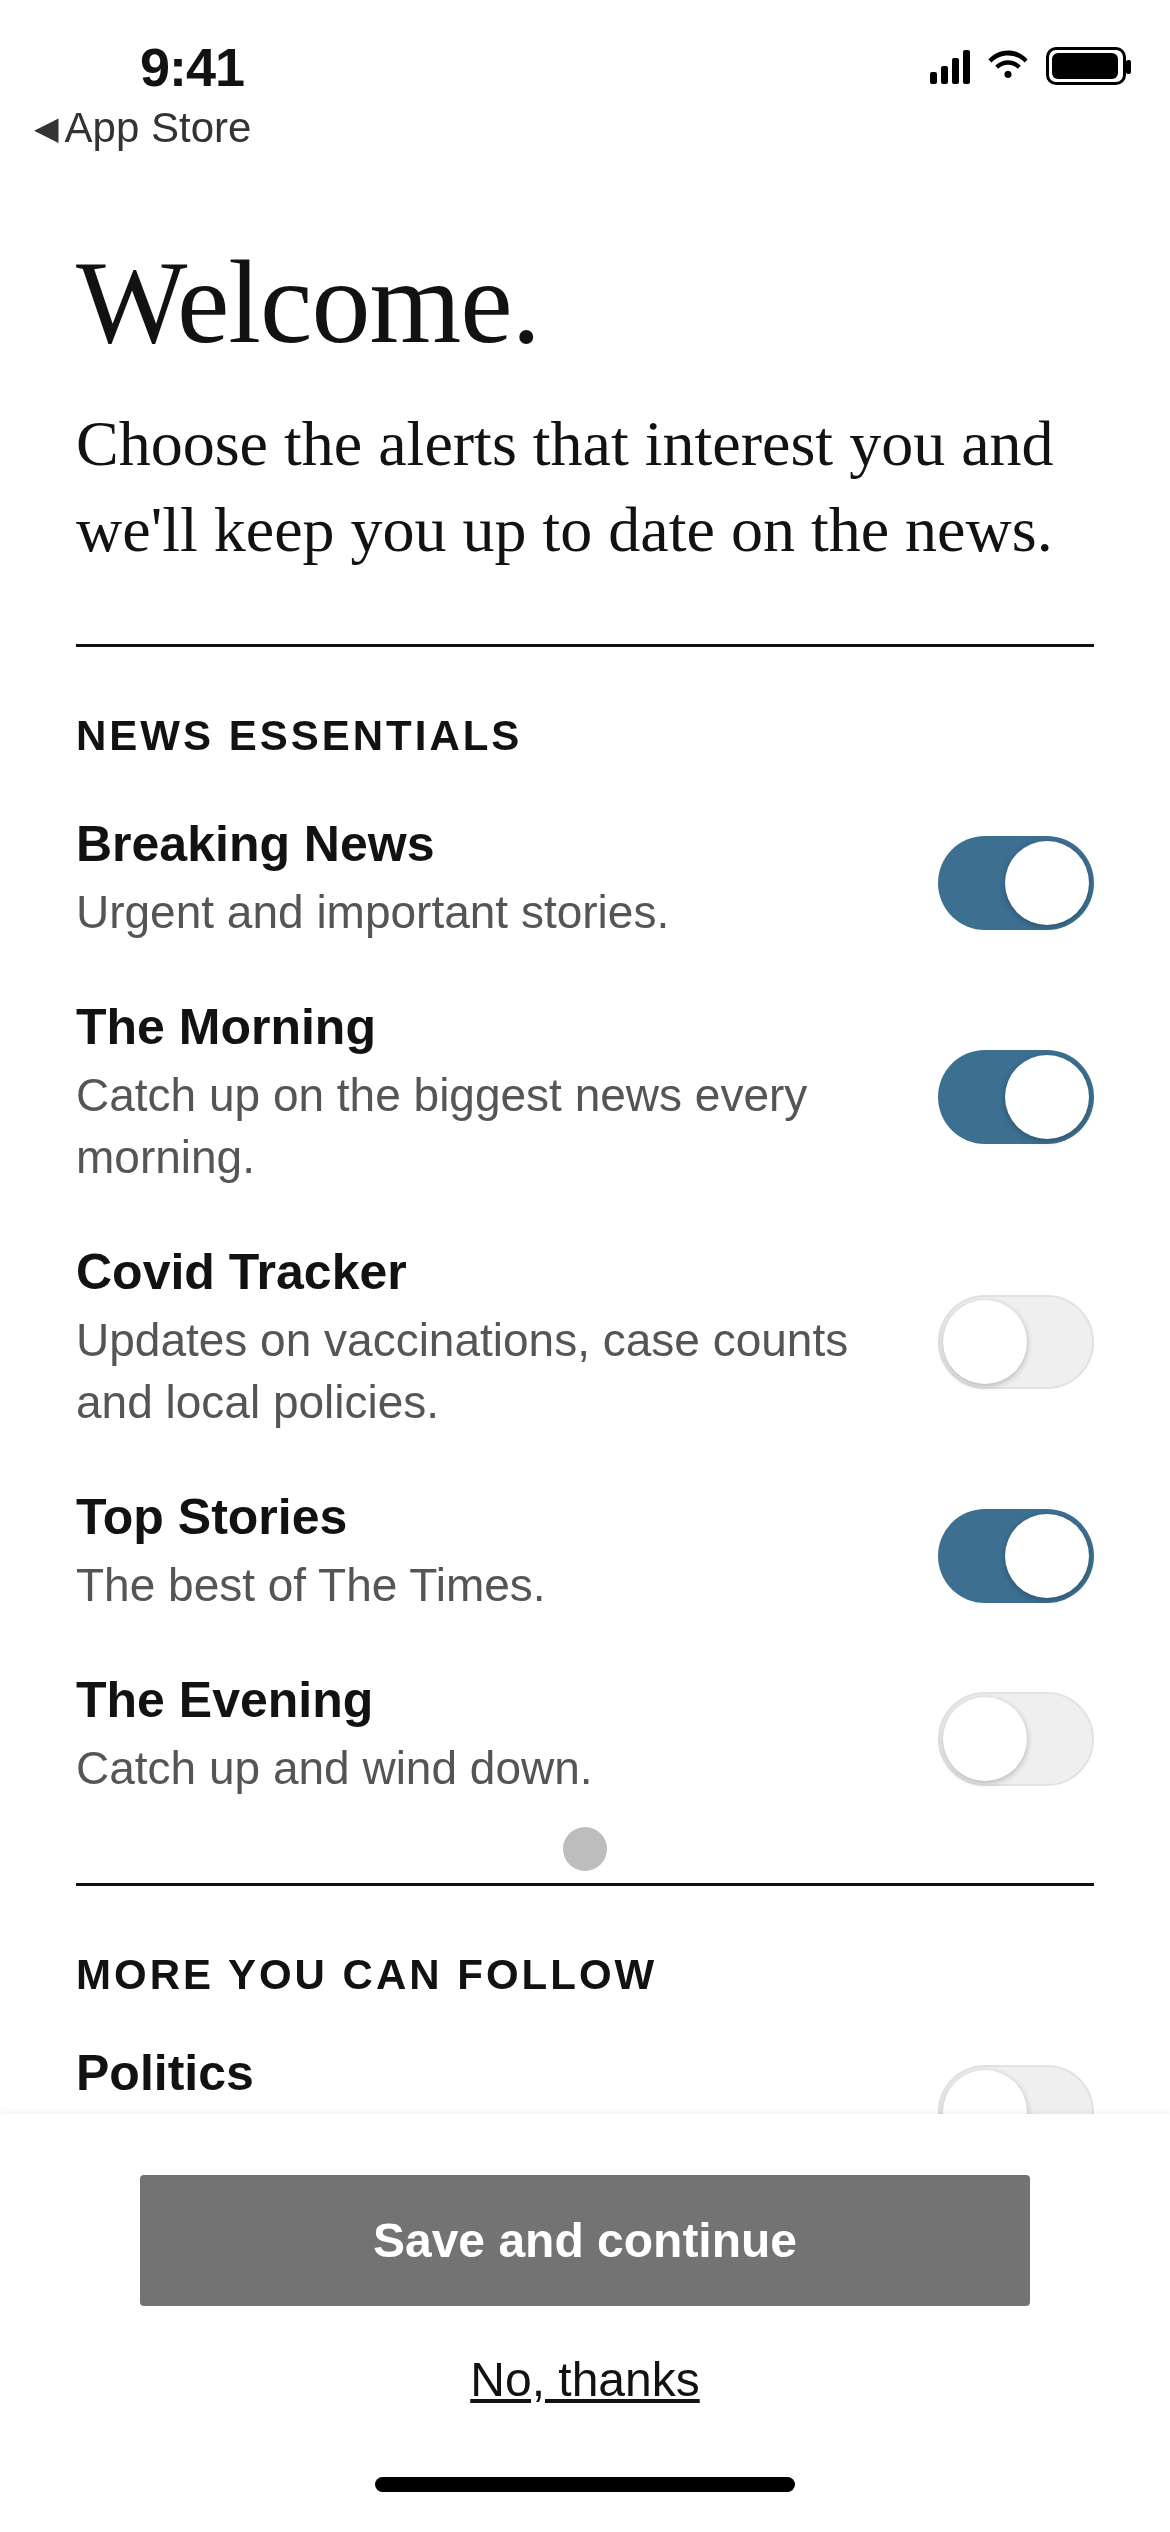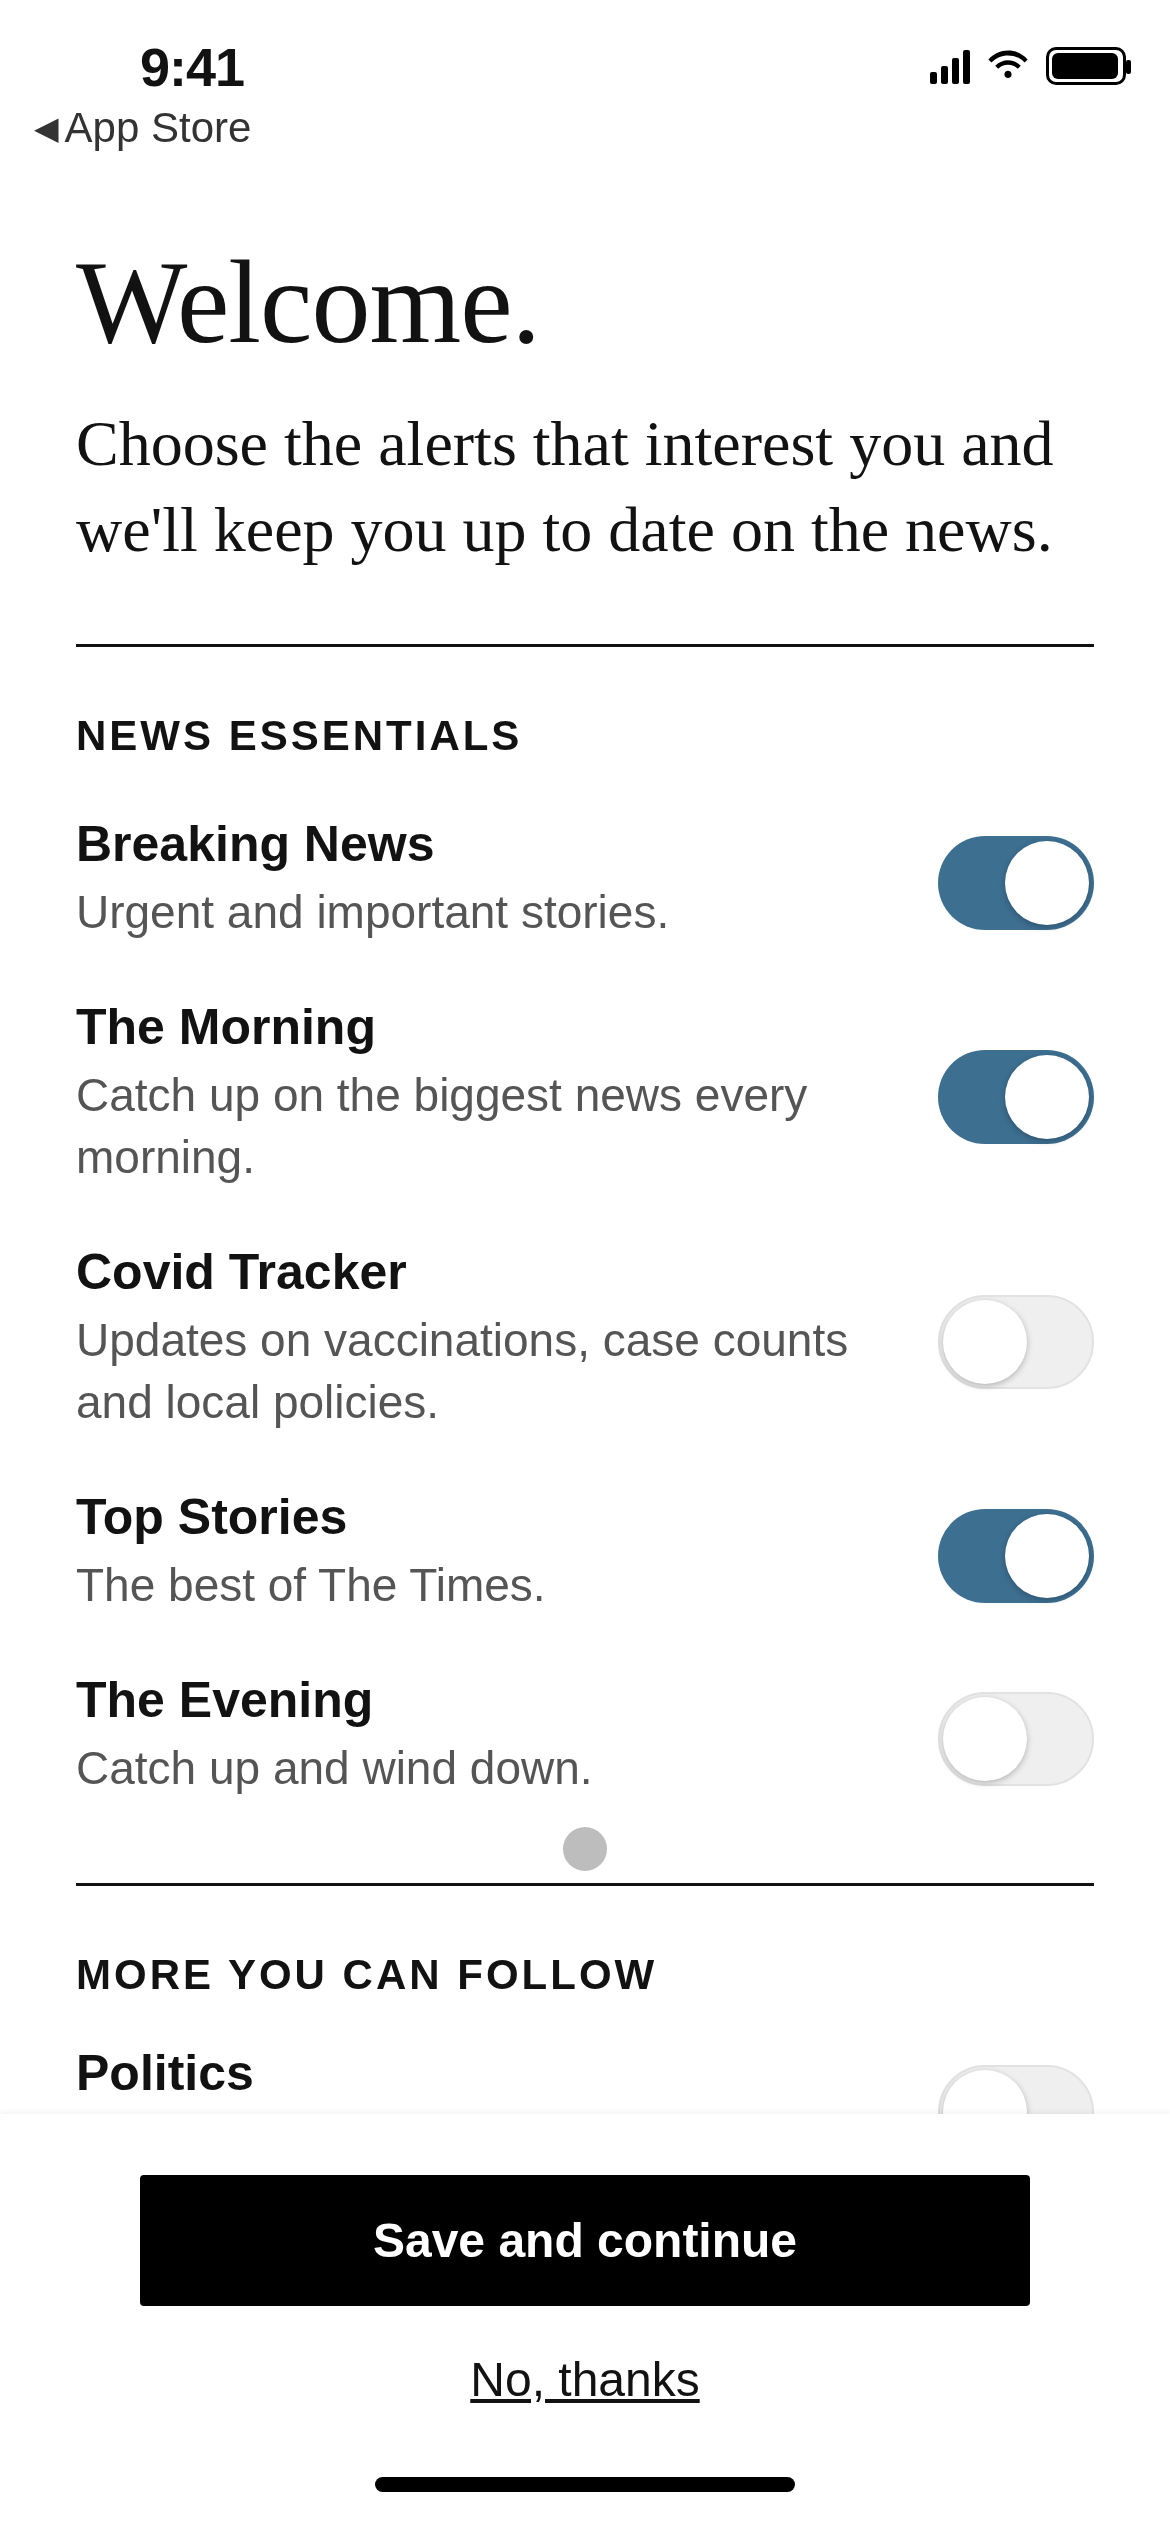--- a/index.html
+++ b/index.html
@@ -190,21 +190,21 @@
     bottom: 0; left: 0;
     width: 100%;
     background: #fff;
     padding: 60px 140px 40px 140px;
     border-top: 1px solid rgba(0,0,0,0.0);
     box-shadow: 0 -2px 6px rgba(0,0,0,0.05);
   }
   .save-btn {
     display: block;
     width: 100%;
-    background: #000000;
+    background: #737373;
     color: #fff;
     font-size: 48px;
     font-weight: 700;
     text-align: center;
     padding: 38px 0;
     border: none;
     border-radius: 4px;
   }
   .no-thanks {
     display: block;

